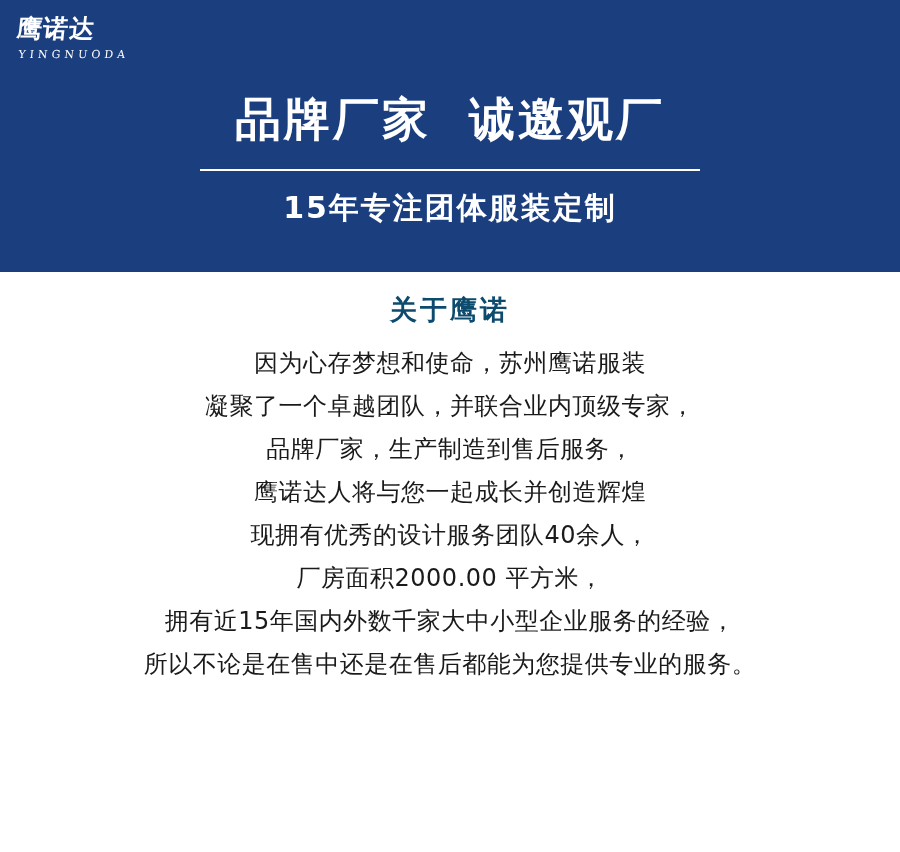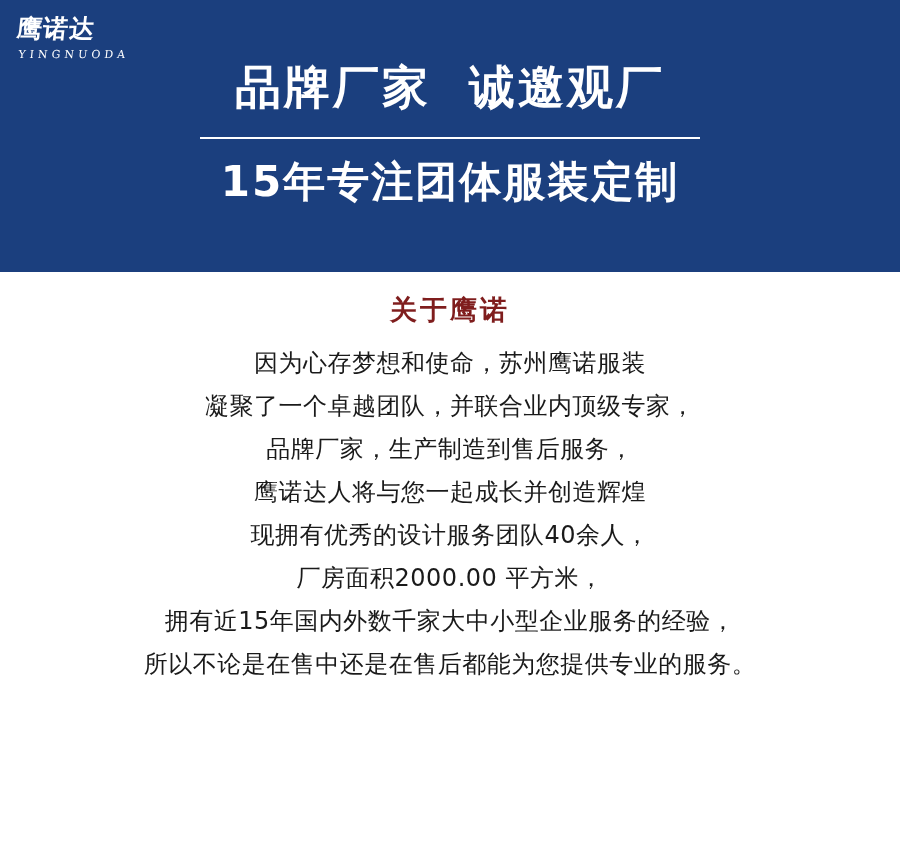--- a/index.html
+++ b/index.html
@@ -53,52 +53,52 @@
     margin-left: 4px;
   }
   .banner-inner {
     position: absolute;
     left: 0;
     top: 0;
     width: 900px;
     text-align: center;
   }
   .banner-title {
-    margin-top: 62px;
+    margin-top: 94px;
     color: #ffffff;
     font-size: 46px;
     font-weight: bold;
     letter-spacing: 3px;
     line-height: 1.1;
     white-space: pre;
   }
   .banner-divider {
     width: 500px;
     height: 2px;
     background: #ffffff;
     margin: 24px auto 0 auto;
   }
   .banner-subtitle {
     margin-top: 20px;
     color: #ffffff;
-    font-size: 42px;
+    font-size: 30px;
     font-weight: bold;
     letter-spacing: 2px;
     line-height: 1.1;
   }
 
   
   .about {
     width: 900px;
     box-sizing: border-box;
     padding-top: 22px;
     text-align: center;
   }
   .about-heading {
-    color: #7f1d1d;
+    color: #0c4a6e;
     font-size: 27px;
     font-weight: bold;
     letter-spacing: 3px;
     line-height: 1.2;
     margin-bottom: 16px;
   }
   .about-lines {
     color: #1a1a1a;
     font-size: 24px;
     line-height: 43px;

